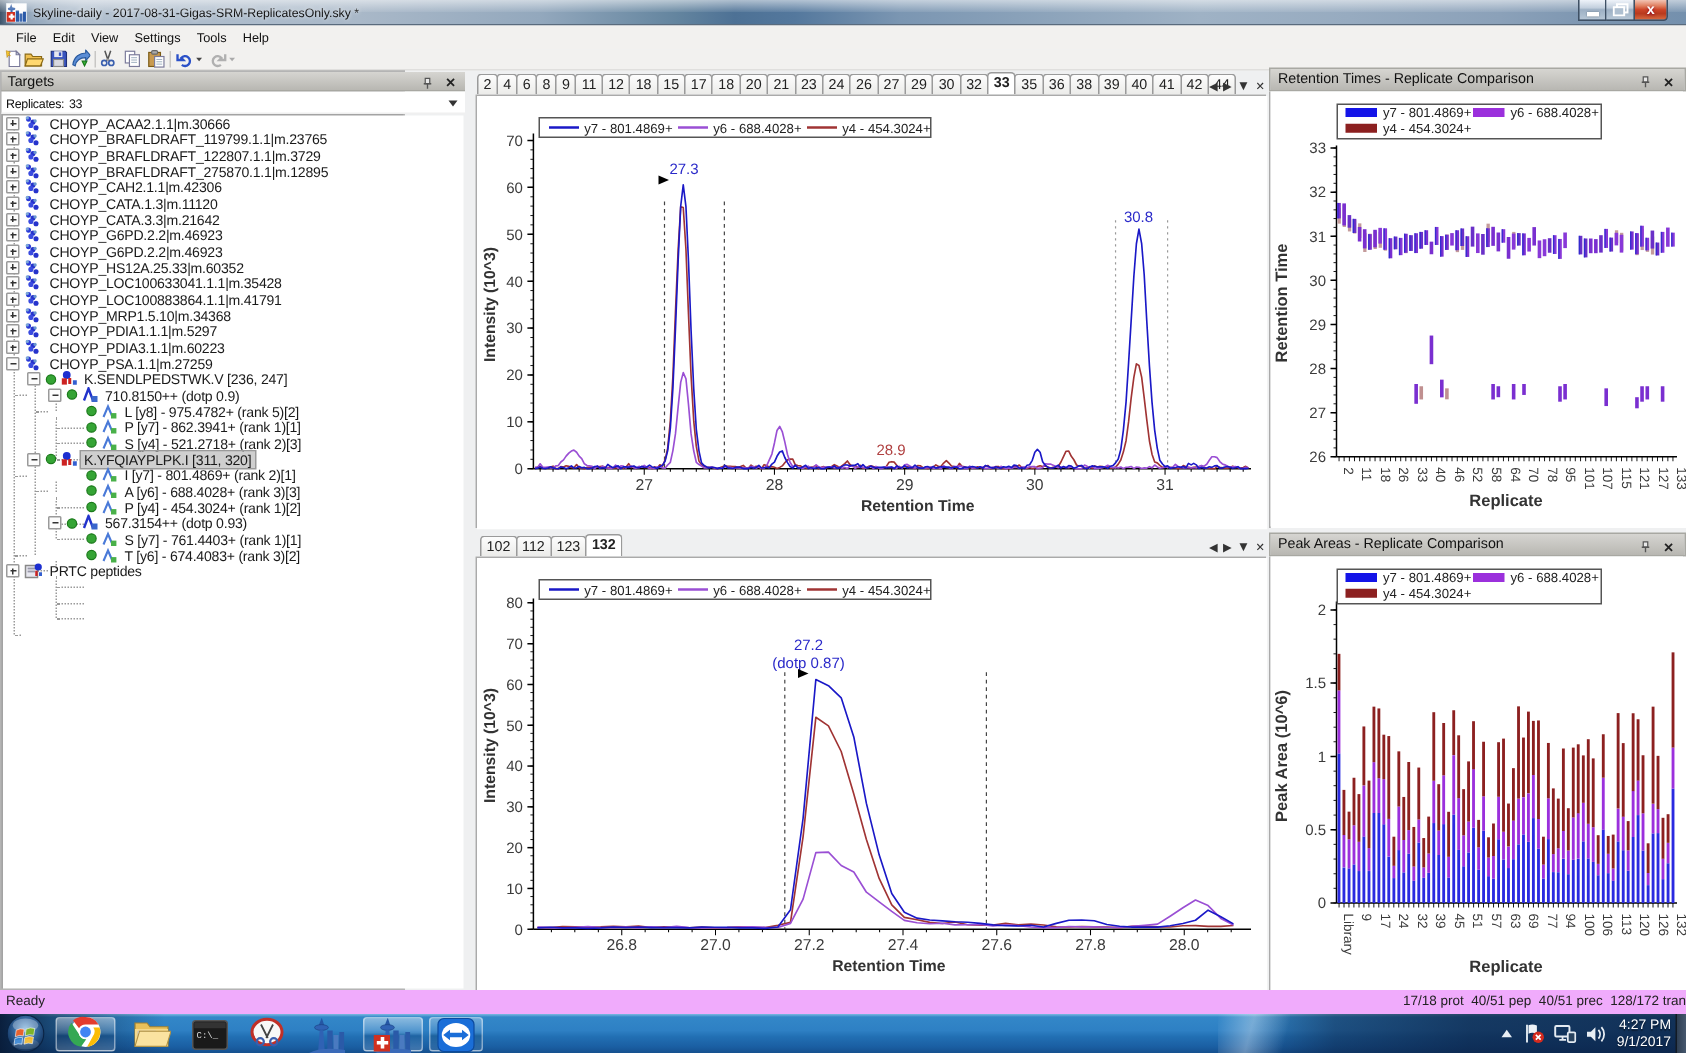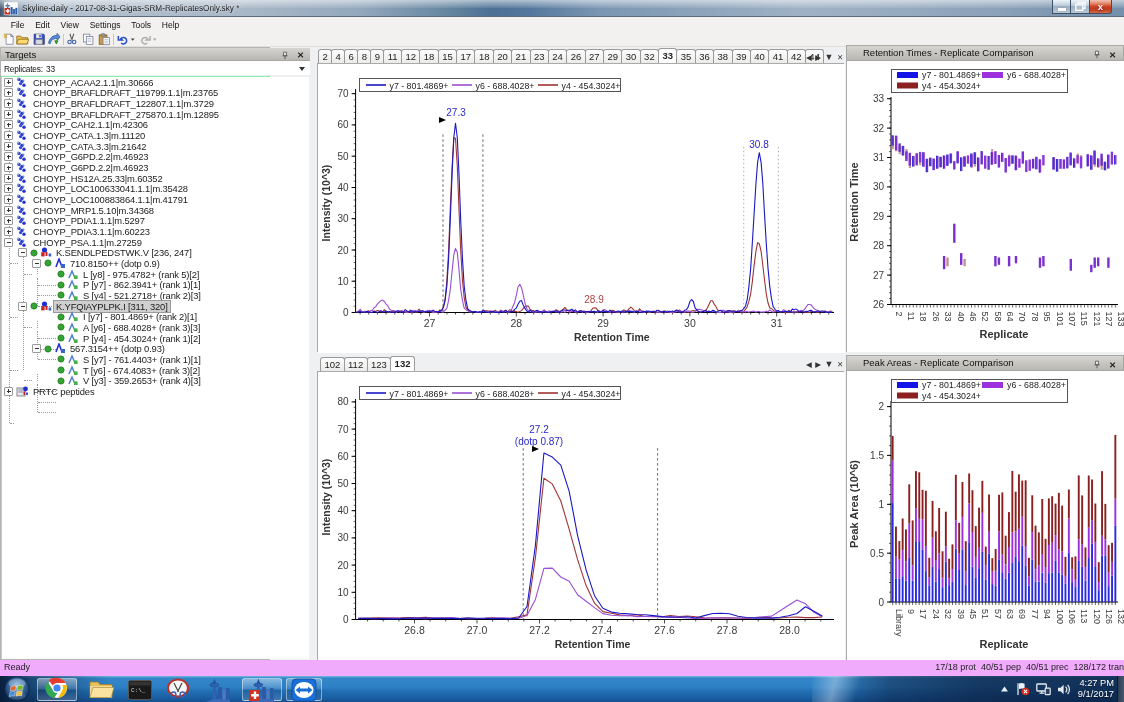--- a/index.html
+++ b/index.html
@@ -13,21 +13,21 @@
 .wbtn{width:19px;height:14px;border:1px solid #3f5064;border-top:none;background:linear-gradient(180deg,#eef3f9 0%,#c3d0de 40%,#9db0c4 50%,#b7c7d6 100%);display:flex;align-items:center;justify-content:center}
 .wbtn+.wbtn{border-left:none}
 .wbtn.cl{width:22px;background:linear-gradient(180deg,#f2c4b4 0%,#e08060 30%,#cc4427 50%,#b83a1e 70%,#d86a40 100%);border-bottom-right-radius:3px}
 .wbtn .mn{width:8px;height:2.5px;background:#fff;box-shadow:0 0 1px #46586c;margin-top:6px}
 .wbtn .xx{color:#fff;font-size:9.5px;font-weight:bold;text-shadow:0 1px 2px #802;line-height:12px}
 #menubar{position:absolute;left:0;top:17px;width:1124px;height:16px;background:#f2f1ef;font-size:8.5px;color:#111;display:flex;align-items:center;padding-left:5.3px}
 #menubar span{padding:0 5.4px}
 #toolbar{position:absolute;left:0;top:33px;width:1124px;height:14px;background:#f2f1ef;border-bottom:1px solid #e0dfdd}
 .tbi{position:absolute;top:0px;transform:scale(0.78);transform-origin:0 0}
 .tsep{position:absolute;top:1px;width:1px;height:11px;background:#c8c7c5}
-#targets{position:absolute;left:0;top:47px;width:270px;height:613px;background:#86efac;border:1px solid #b4b4b4}
+#targets{position:absolute;left:0;top:47px;width:270px;height:613px;background:#a3a3a3;border:1px solid #b4b4b4}
 #targets .hdr{position:absolute;left:0;top:0;width:309px;height:13px;background:linear-gradient(180deg,#d6d5d1 0%,#b8b7b2 100%);border-bottom:1px solid #a8a8a2;font-size:9.5px;color:#111;padding-left:4px;line-height:13px}
 .pinx{position:absolute;top:1px;display:flex;gap:8px;align-items:center}
 #targets .reprow{position:absolute;left:0;top:13px;width:309px;height:15px;background:#fff;font-size:8.3px;letter-spacing:-0.2px;border-bottom:1px solid #f0f0f0}
 #targets .replbl{position:absolute;left:3px;top:3px;color:#111}
 #targets .repval{position:absolute;left:45px;top:3px;color:#111}
 #targets .caret{position:absolute;right:5px;top:6px;width:0;height:0;border-left:3.5px solid transparent;border-right:3.5px solid transparent;border-top:4px solid #333}
 #tree{position:absolute;left:1px;top:29px;width:307px;height:582px;background:#fff;overflow:hidden;font-size:9.4px;color:#1a1a1a}
 .trow{height:10.66px;display:flex;align-items:center;white-space:nowrap;position:relative;z-index:2}
 .dv{position:absolute;width:0;border-left:1px dotted #9a9a9a;z-index:1}
 .dh{position:absolute;height:0;border-top:1px dotted #9a9a9a;z-index:1}
@@ -38,21 +38,21 @@
 .gd{flex:none;margin-right:2px;display:flex}
 .ticon{flex:none;margin-right:2px;display:flex}
 .lbl{padding:0 2px;letter-spacing:-0.15px}
 .lbl.sel{background:#cfcfcf;outline:1px solid #9a9a9a}
 .chartpanel{position:absolute;background:#fff;border:1px solid #aaa}
 .tabstrip{position:absolute;font-size:10.5px;display:flex;align-items:flex-end}
 .tab{display:inline-block;border:1px solid #9a9a9a;border-bottom:none;border-radius:3px 3px 0 0;background:linear-gradient(180deg,#fdfdfd,#ebebe9);padding:1px 3.4px 1px 3.4px;margin-left:-1px;color:#222;font-size:9.5px}
 .tab:first-child{margin-left:0}
 .tab.selt{background:#fff;font-weight:bold;padding:1px 3.4px 2px 3.4px}
 .tabnav{position:absolute;display:flex;gap:3.5px;color:#333;font-size:7.5px;align-items:center}
-.panehdr{position:absolute;background:linear-gradient(180deg,#d6d5d1 0%,#b8b7b2 100%);border:1px solid #a8a8a2;font-size:9.5px;color:#111;padding-left:16px}
+.panehdr{position:absolute;background:linear-gradient(180deg,#d6d5d1 0%,#b8b7b2 100%);border:1px solid #a8a8a2;font-size:9.5px;color:#111;padding-left:5px}
 #statusbar{position:absolute;left:0;top:660px;width:1124px;height:16px;background:#f0abfc;font-size:9px;color:#222}
 #taskbar{position:absolute;left:0;top:676px;width:1124px;height:26px;background:linear-gradient(180deg,#7db9e2 0px,#3387c8 2px,#2e80c4 11px,#2270b4 15px,#1a5ea2 22px,#15508e 26px)}
 #taskbar .dkl{position:absolute;left:0;top:0;width:110px;height:26px;background:linear-gradient(90deg,rgba(8,26,54,0.95) 0px,rgba(8,26,54,0.55) 34px,rgba(8,26,54,0) 110px)}
 #taskbar .dkr{position:absolute;left:830px;top:0;width:294px;height:26px;background:linear-gradient(90deg,rgba(10,28,60,0) 0px,rgba(10,28,60,0.5) 60px,rgba(10,28,60,0.72) 150px,rgba(10,28,60,0.8) 294px)}
 #taskbar .streak{position:absolute;left:812px;top:0;width:48px;height:26px;background:linear-gradient(105deg,rgba(255,255,255,0) 0%,rgba(255,255,255,0.35) 45%,rgba(255,255,255,0) 90%)}
 .tborb{position:absolute;left:2px;top:0px}
 .tbbtn{position:absolute;top:2px;height:23px;border:1px solid rgba(255,255,255,0.45);border-radius:2.5px;background:linear-gradient(180deg,rgba(255,255,255,0.3),rgba(255,255,255,0.08) 45%,rgba(0,0,0,0.12) 55%,rgba(255,255,255,0.1));display:flex;align-items:center;justify-content:center}
 .tbbtn.active{background:linear-gradient(180deg,rgba(255,255,255,0.42),rgba(255,255,255,0.14) 45%,rgba(20,60,110,0.25) 55%,rgba(255,255,255,0.18))}
 .tbico{position:absolute;top:2px}
 .tray{position:absolute;left:1000px;top:6px;display:flex;gap:6px;align-items:center}
@@ -672,36 +672,20 @@
             <circle cx="4" cy="4" r="3.1" fill="#35a435" stroke="#1c7a1c" stroke-width="0.8"></circle>
           </svg>
         </span>
         <span class="ticon">
           <svg width="12" height="11" viewBox="0 0 12 11">
             <path d="M2 9 L5 2 L8 9" stroke="#4a7ad8" stroke-width="1.4" fill="none"></path>
             <rect x="7" y="6.4" width="3.6" height="3.6" fill="#49b049"></rect>
           </svg>
         </span>
         <span class="lbl">T [y6] - 674.4083+ (rank 3)[2]</span>
-      </div>
-      <div class="trow">
-        <span class="ind" style="width:44px"></span>
-        <span class="sp9"></span>
-        <span class="gd">
-          <svg width="8" height="8" viewBox="0 0 8 8">
-            <circle cx="4" cy="4" r="3.1" fill="#35a435" stroke="#1c7a1c" stroke-width="0.8"></circle>
-          </svg>
-        </span>
-        <span class="ticon">
-          <svg width="12" height="11" viewBox="0 0 12 11">
-            <path d="M2 9 L5 2 L8 9" stroke="#4a7ad8" stroke-width="1.4" fill="none"></path>
-            <rect x="7" y="6.4" width="3.6" height="3.6" fill="#49b049"></rect>
-          </svg>
-        </span>
-        <span class="lbl">V [y3] - 359.2653+ (rank 4)[3]</span>
       </div>
       <div class="trow">
         <span class="ind" style="width:2px"></span>
         <span class="exp">
           <span class="h"></span>
           <span class="v"></span>
         </span>
         <span class="ticon">
           <svg width="13" height="11" viewBox="0 0 13 11">
             <rect x="1" y="2" width="8" height="8" fill="#e8e8f0" stroke="#888"></rect>

